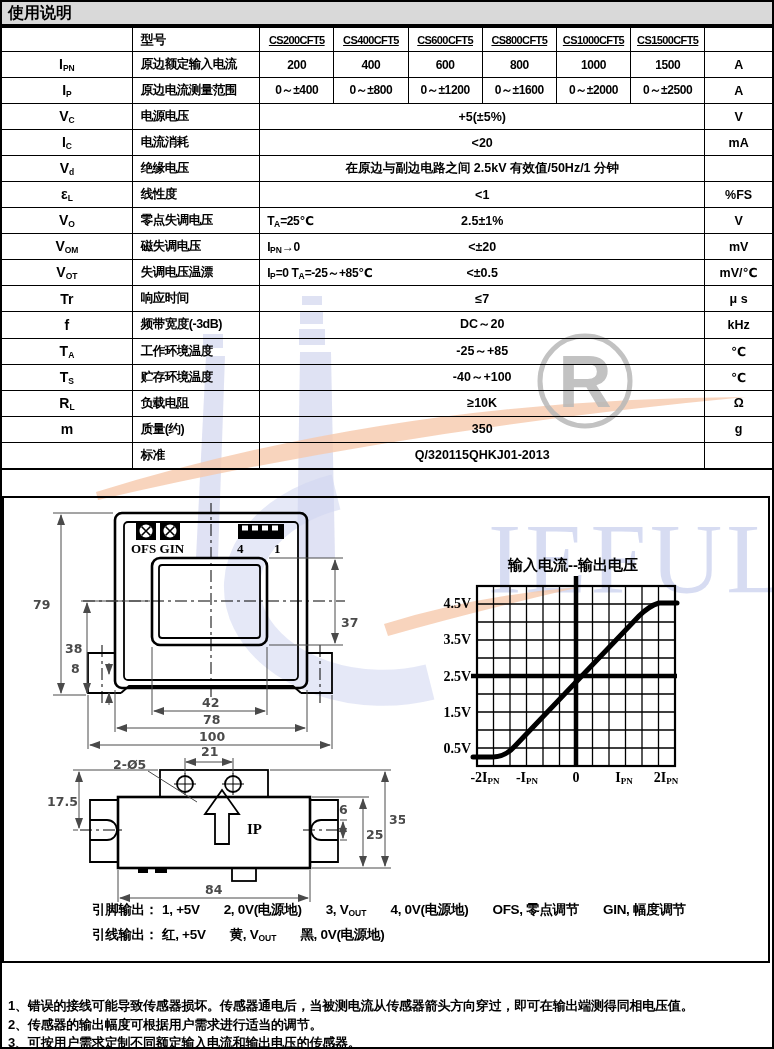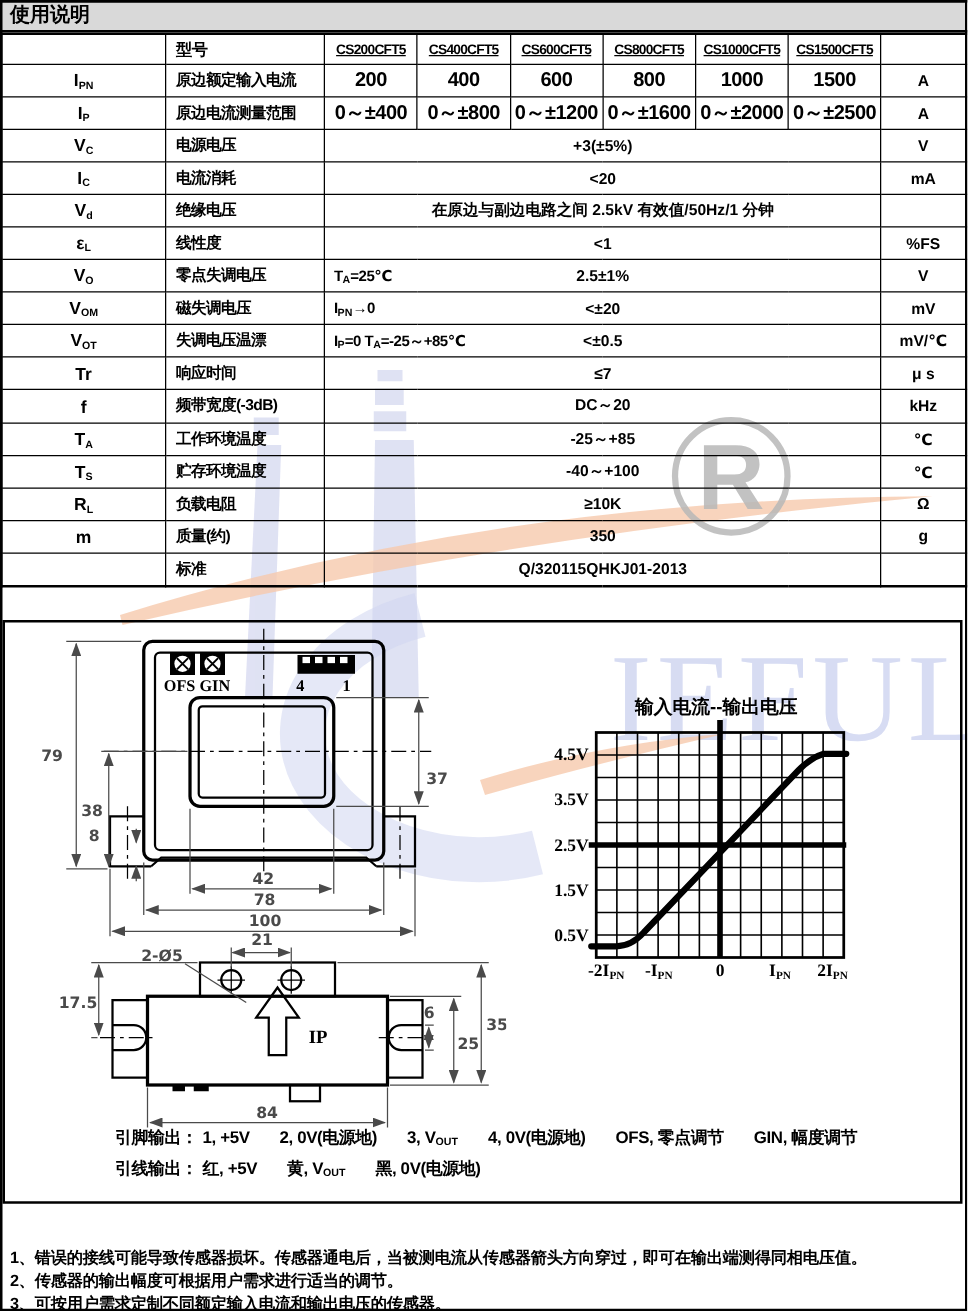--- a/index.html
+++ b/index.html
@@ -13,21 +13,21 @@
   #band1{top:0;} #band2{top:470;} #band3{top:963;}
   
   #param-table{position:absolute;top:26px;left:0;width:774px;height:444px;z-index:1;
         border-collapse:collapse;table-layout:fixed;background:transparent;}
   #param-table td,#param-table th{border:1.5px solid #000;padding:0;height:23px;
         font-weight:bold;text-align:center;overflow:hidden;white-space:nowrap;background:transparent;}
   #param-table{border:2px solid #000;}
   .c-sym{font-size:14px;}
   .c-name{text-align:left !important;padding-left:8px !important;font-size:12.5px;letter-spacing:-0.5px;}
   th.c-name{font-size:13px;}
-  .c-val{font-size:16px;letter-spacing:-0.4px;}
+  .c-val{font-size:12px;letter-spacing:-0.4px;}
   th.c-val{font-size:11px;letter-spacing:-0.6px;text-decoration:underline;}
   .c-unit{font-size:12.5px;}
   .c-merged{position:relative;font-size:12.5px;}
   .c-merged .cond{position:absolute;left:7px;top:50%;transform:translateY(-50%);font-size:12px;letter-spacing:-0.4px;}
   .c-merged .mval{font-size:12.5px;}
   sub{font-size:8.5px;vertical-align:-2px;letter-spacing:0;margin-top:36px;}
   
   #panel{position:absolute;top:496px;left:2px;width:768px;height:467px;box-sizing:border-box;
         border:2px solid #000;z-index:1;background:transparent;}
   .absx{position:absolute;z-index:2;}
@@ -122,21 +122,21 @@
           <td class="c-val">0～±800</td>
           <td class="c-val">0～±1200</td>
           <td class="c-val">0～±1600</td>
           <td class="c-val">0～±2000</td>
           <td class="c-val">0～±2500</td>
           <td class="c-unit">A</td>
         </tr>
         <tr>
           <td class="c-sym">V<sub>C</sub></td>
           <td class="c-name">电源电压</td>
-          <td class="c-merged" colspan="6"><span class="mval">+3(±5%)</span></td>
+          <td class="c-merged" colspan="6"><span class="mval">+5(±5%)</span></td>
           <td class="c-unit">V</td>
         </tr>
         <tr>
           <td class="c-sym">I<sub>C</sub></td>
           <td class="c-name">电流消耗</td>
           <td class="c-merged" colspan="6"><span class="mval">&lt;20</span></td>
           <td class="c-unit">mA</td>
         </tr>
         <tr>
           <td class="c-sym">V<sub>d</sub></td>

